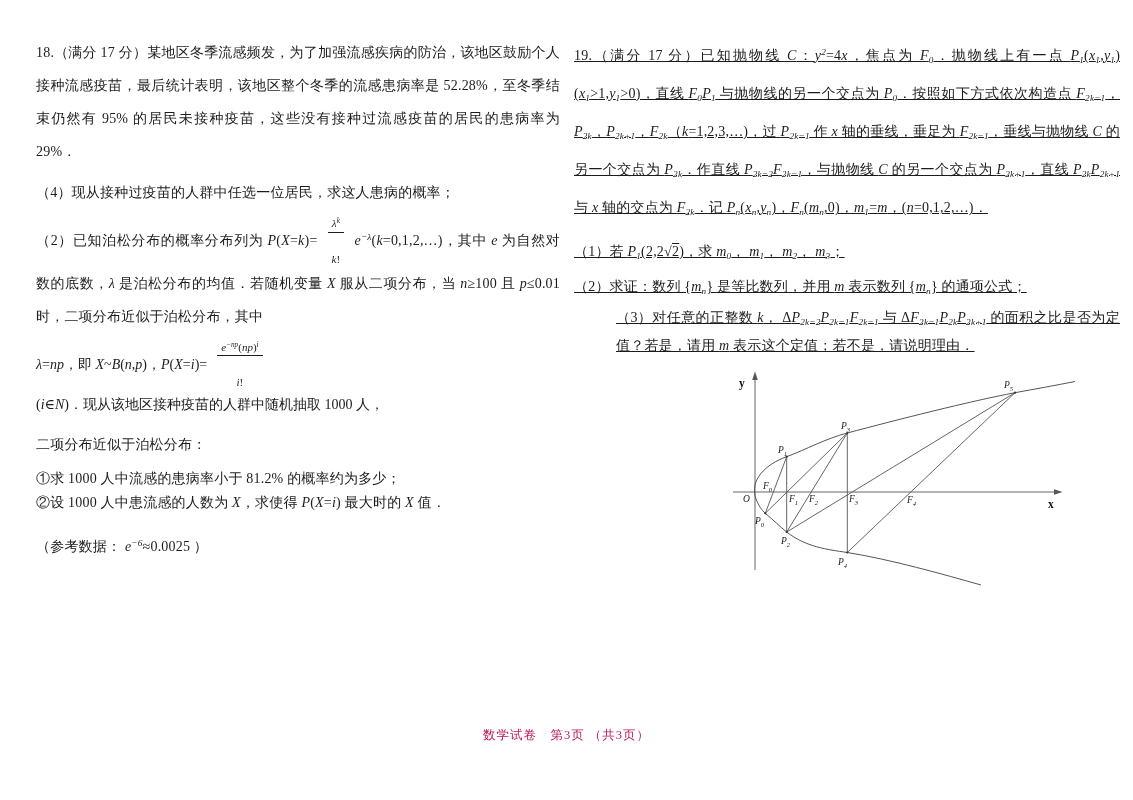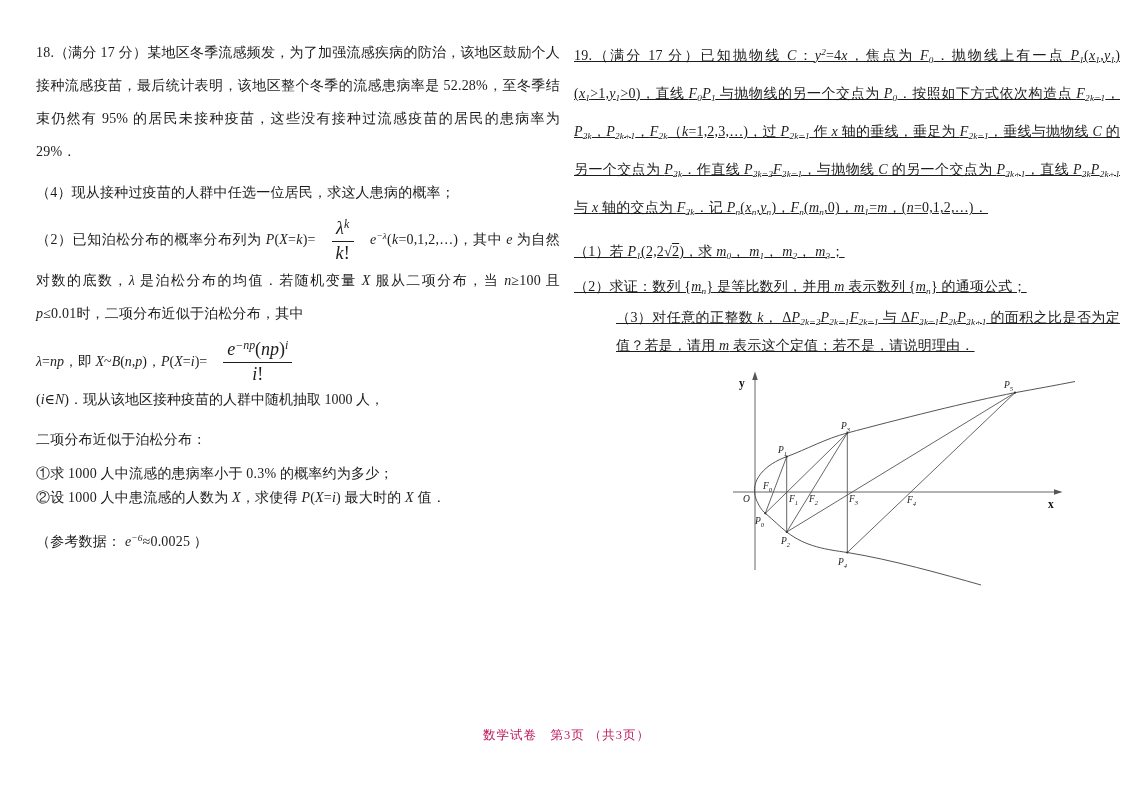--- a/index.html
+++ b/index.html
@@ -17,21 +17,21 @@
     letter-spacing:0.2px;
   }
   .tight{line-height:24px;}
   .rich i,.para i{font-family:"Liberation Serif",serif;font-style:italic;}
   sub,sup{font-size:0.66em;font-style:italic;font-family:"Liberation Serif",serif;}
   sub{vertical-align:-0.35em;}
   sup{vertical-align:0.5em;}
   .ol{text-decoration:overline;}
   .frac{
     display:inline-flex;flex-direction:column;vertical-align:middle;
-    text-align:center;margin:0 16px;line-height:1.25;font-size:18px;
+    text-align:center;margin:0 10px;line-height:1.25;font-size:11px;gap:20px;
   }
   .frac .num{border-bottom:1px solid #1c1c1c;padding:0 4px 1px 4px;}
   .frac .den{padding:0 4px;}
   .formula-line{margin-top:10px;display:flex;align-items:center;flex-wrap:wrap;font-size:14px;line-height:30px;}
   .gap-s{margin-top:8px;}
   .gap-m{margin-top:12px;}
   #figure-wrap{position:relative;margin:10px 0 0 112px;width:421px;height:232px;}
   #figure-wrap svg{display:block;}
   .fl{font:italic 9.5px "Liberation Serif",serif;fill:#222;}
   .ax{font:bold 11.5px "Liberation Serif",serif;font-style:normal;fill:#111;}
@@ -57,21 +57,21 @@
   </p>
   <div class="formula-line gap-s">
     <span class="rich"><i>λ</i>=<i>np</i>，即 <i>X</i>~<i>B</i>(<i>n</i>,<i>p</i>)，<i>P</i>(<i>X</i>=<i>i</i>)=</span>
       <span class="frac">
         <span class="num"><i>e</i><sup>−np</sup>(<i>np</i>)<sup>i</sup></span>
         <span class="den"><i>i</i>!</span>
       </span>
       <span class="rich">(<i>i</i>∈<i>N</i>)．现从该地区接种疫苗的人群中随机抽取 1000 人，</span>
   </div>
   <p class="para gap-s">二项分布近似于泊松分布：</p>
-  <p class="para tight" style="margin-top:6px;">①求 1000 人中流感的患病率小于 0.3% 的概率约为多少；</p>
+  <p class="para tight" style="margin-top:6px;">①求 1000 人中流感的患病率小于 81.2% 的概率约为多少；</p>
   <p class="para tight">②设 1000 人中患流感的人数为 <i>X</i>，求使得 <i>P</i>(<i>X</i>=<i>i</i>) 最大时的 <i>X</i> 值．</p>
   <p class="para gap-m">（参考数据： <i>e</i><sup>−6</sup>≈0.0025 ）</p>
 </div>
 
 <div id="col-right" class="col">
   <p class="para">19.（满分 17 分）已知抛物线 <i>C</i>：<i>y</i><sup>2</sup>=4<i>x</i>，焦点为 <i>F</i><sub>0</sub>．抛物线上有一点 <i>P</i><sub>1</sub>(<i>x</i><sub>1</sub>,<i>y</i><sub>1</sub>)(<i>x</i><sub>1</sub>&gt;1,<i>y</i><sub>1</sub>&gt;0)，直线 <i>F</i><sub>0</sub><i>P</i><sub>1</sub> 与抛物线的另一个交点为 <i>P</i><sub>0</sub>．按照如下方式依次构造点 <i>F</i><sub>2k−1</sub>，<i>P</i><sub>2k</sub>，<i>P</i><sub>2k+1</sub>，<i>F</i><sub>2k</sub>（<i>k</i>=1,2,3,…)，过 <i>P</i><sub>2k−1</sub> 作 <i>x</i> 轴的垂线，垂足为 <i>F</i><sub>2k−1</sub>，垂线与抛物线 <i>C</i> 的另一个交点为 <i>P</i><sub>2k</sub>．作直线 <i>P</i><sub>2k−2</sub><i>F</i><sub>2k−1</sub>，与抛物线 <i>C</i> 的另一个交点为 <i>P</i><sub>2k+1</sub>，直线 <i>P</i><sub>2k</sub><i>P</i><sub>2k+1</sub> 与 <i>x</i> 轴的交点为 <i>F</i><sub>2k</sub>．记 <i>P</i><sub>n</sub>(<i>x</i><sub>n</sub>,<i>y</i><sub>n</sub>)，<i>F</i><sub>n</sub>(<i>m</i><sub>n</sub>,0)，<i>m</i><sub>1</sub>=<i>m</i>，(<i>n</i>=0,1,2,…)．</p>
   <p class="para tight" style="margin-top:10px;">（1）若 <i>P</i><sub>1</sub>(2,2√<span class="ol">2</span>)，求 <i>m</i><sub>0</sub>， <i>m</i><sub>1</sub>， <i>m</i><sub>2</sub>， <i>m</i><sub>3</sub>；</p>
   <p class="para tight" style="margin-top:7px;">（2）求证：数列 {<i>m</i><sub>n</sub>} 是等比数列，并用 <i>m</i> 表示数列 {<i>m</i><sub>n</sub>} 的通项公式；</p>
   <p class="para tight" style="margin-top:3px;margin-left:42px;">（3）对任意的正整数 <i>k</i>， Δ<i>P</i><sub>2k−2</sub><i>P</i><sub>2k−1</sub><i>F</i><sub>2k−1</sub> 与 Δ<i>F</i><sub>2k−1</sub><i>P</i><sub>2k</sub><i>P</i><sub>2k+1</sub> 的面积之比是否为定值？若是，请用 <i>m</i> 表示这个定值；若不是，请说明理由．</p>
 

